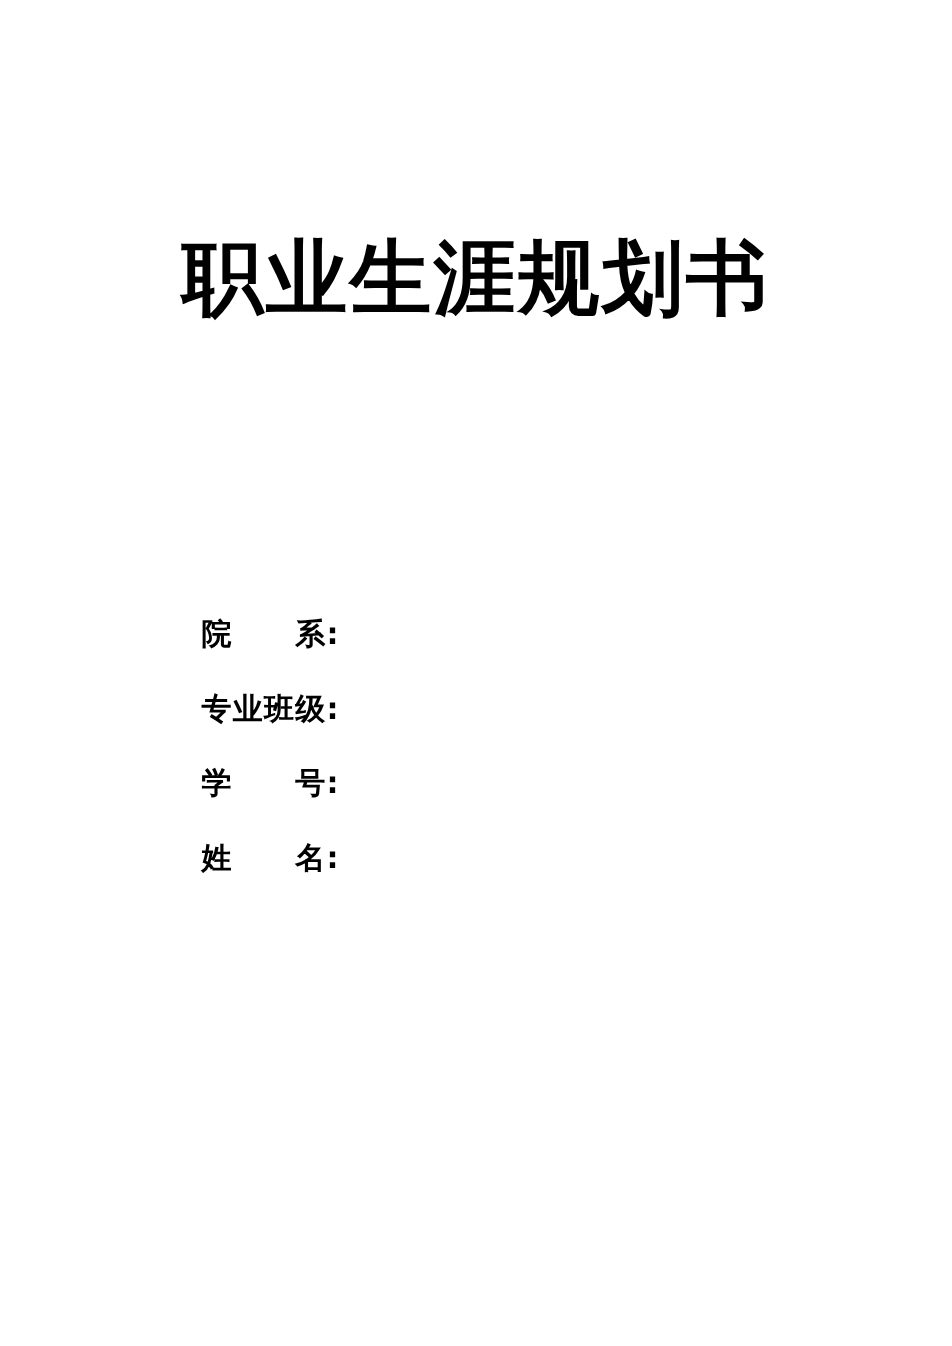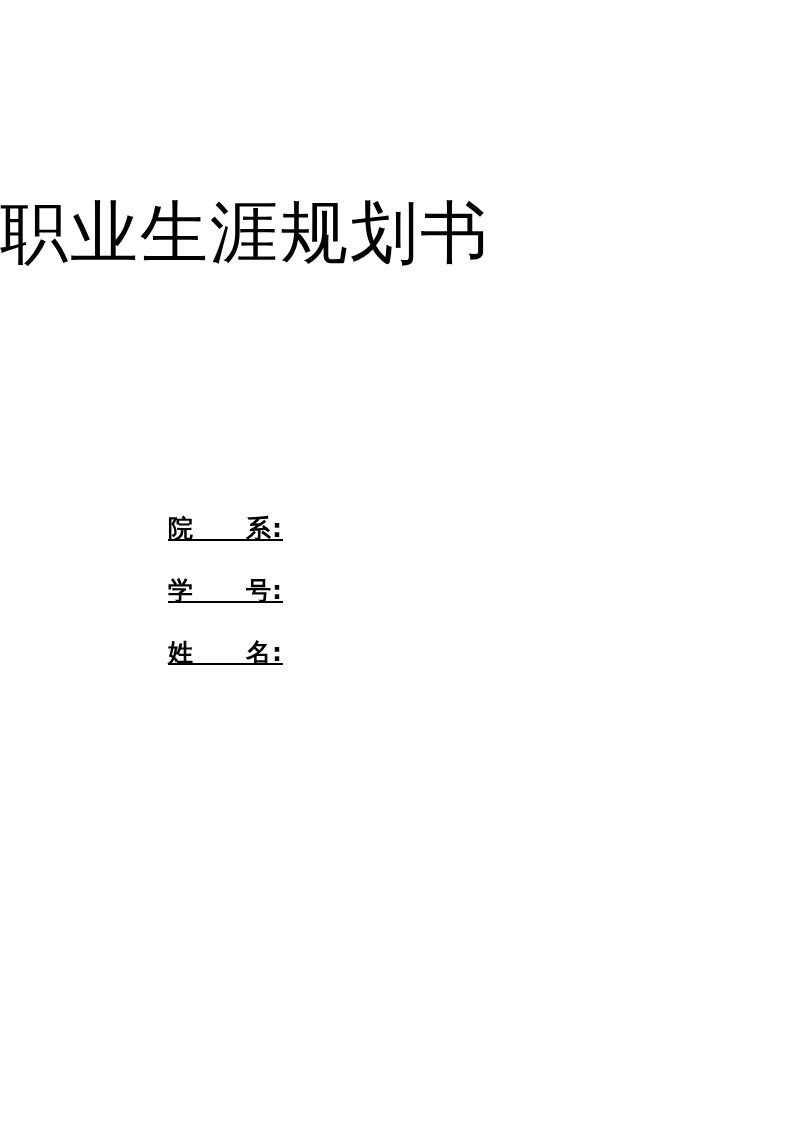--- a/index.html
+++ b/index.html
@@ -17,32 +17,31 @@
     height: 1122px;
     background: #ffffff;
     overflow: hidden;
     box-sizing: border-box;
   }
   .doc-title {
     position: absolute;
     top: 150px;
     left: 0;
     width: 793px;
-    text-align: left;
+    text-align: center;
     font-size: 68px;
     line-height: 1.1;
-    font-weight: 400;
+    font-weight: 700;
     letter-spacing: 2px;
     white-space: nowrap;
   }
   .fields {
     position: absolute;
     top: 512px;
     left: 168px;
-    text-decoration: underline;
   }
   .field-row {
     display: flex;
     align-items: baseline;
     height: 62px;
     font-size: 25px;
     font-weight: 700;
     letter-spacing: 1px;
   }
   .field-label {
@@ -63,20 +62,24 @@
 
   <h1 class="doc-title">职业生涯规划书</h1>
 
   <div class="fields">
 
     <div class="field-row">
       <span class="field-label">院　　系:</span>
       <span class="field-value"></span>
     </div>
 
+    <div class="field-row">
+      <span class="field-label">专业班级:</span>
+      <span class="field-value"></span>
+    </div>
 
     <div class="field-row">
       <span class="field-label">学　　号:</span>
       <span class="field-value"></span>
     </div>
 
     <div class="field-row">
       <span class="field-label">姓　　名:</span>
       <span class="field-value"></span>
     </div>

